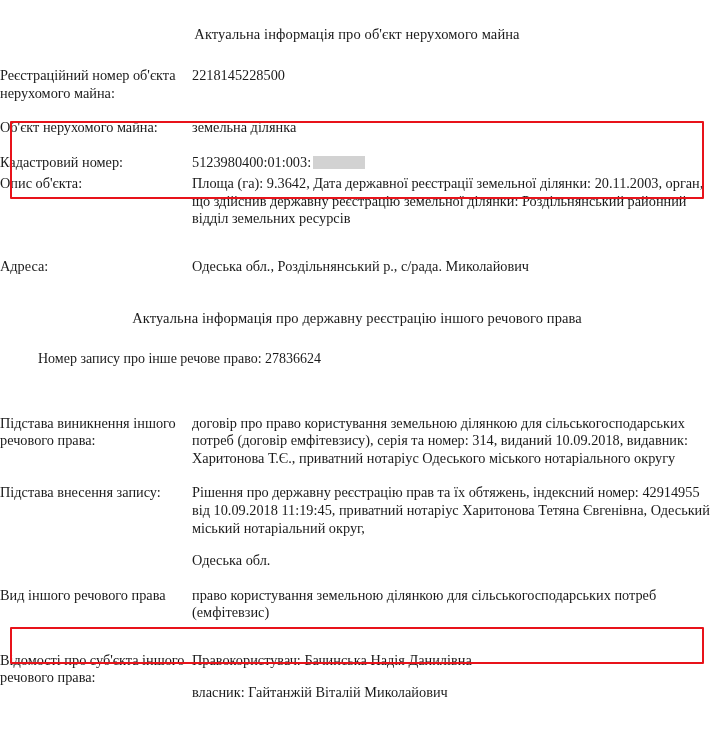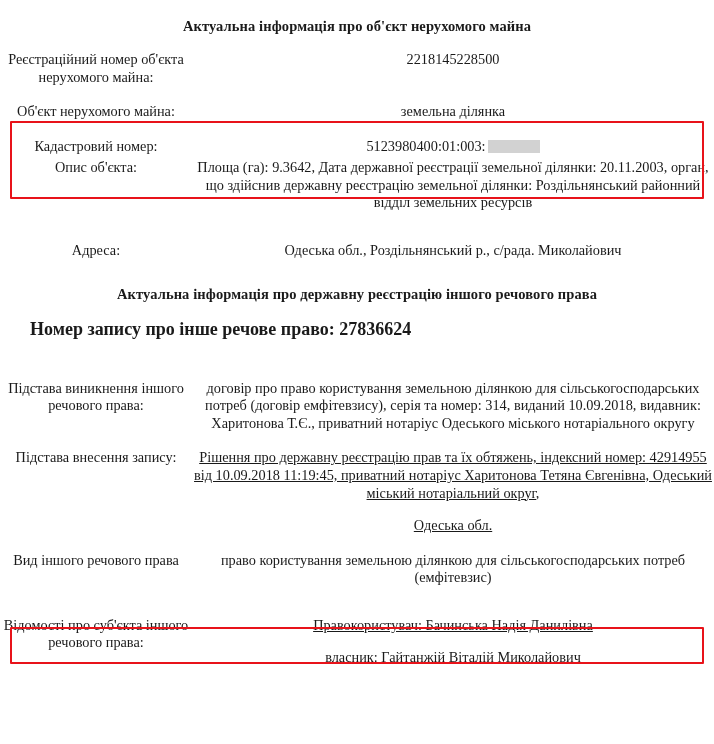--- a/index.html
+++ b/index.html
@@ -17,55 +17,54 @@
   }
   .page {
     position: relative;
     width: 714px;
     height: 744px;
     padding: 0;
     box-sizing: border-box;
   }
   .section-title {
     text-align: center;
-    font-weight: bold;
+    font-weight: normal;
     font-size: 14.5px;
-    margin: 8px;
+    margin: 16px;
     padding: 6px 0 6px 0;
     letter-spacing: 0.1px;
   }
   .sub-title {
-    font-weight: bold;
-    font-size: 18px;
-    margin: 8px;
+    font-weight: normal;
+    font-size: 14px;
+    margin: 16px;
     padding: 2px 0 4px 22px;
   }
   table.info {
     width: 100%;
     border-collapse: collapse;
     font-size: 14.3px;
     line-height: 1.23;
   }
   table.info td {
     vertical-align: top;
     padding: 2px 0 2px 0;
-    text-align: center;
   }
   td.label {
     width: 192px;
     padding-left: 22px;
     padding-right: 4px;
     box-sizing: border-box;
   }
   td.value {
     padding-right: 22px;
     box-sizing: border-box;
   }
   .gap-row td { height: 9px; padding: 0; }
-  .blk { display:block;text-decoration:underline; }
+  .blk { display:block; }
   .spacer-line { display:block; height: 15px; }
   .redact {
     display: inline-block;
     width: 52px;
     height: 13px;
     background: #d2d2d2;
     vertical-align: -2px;
     margin-left: 2px;
   }
   

